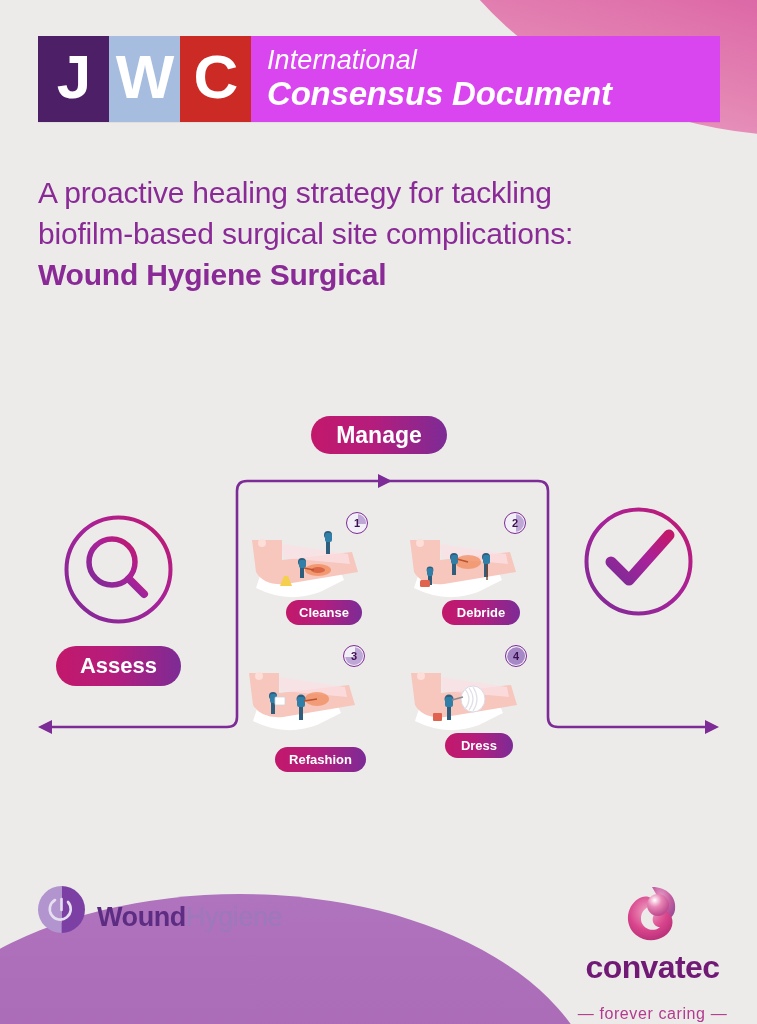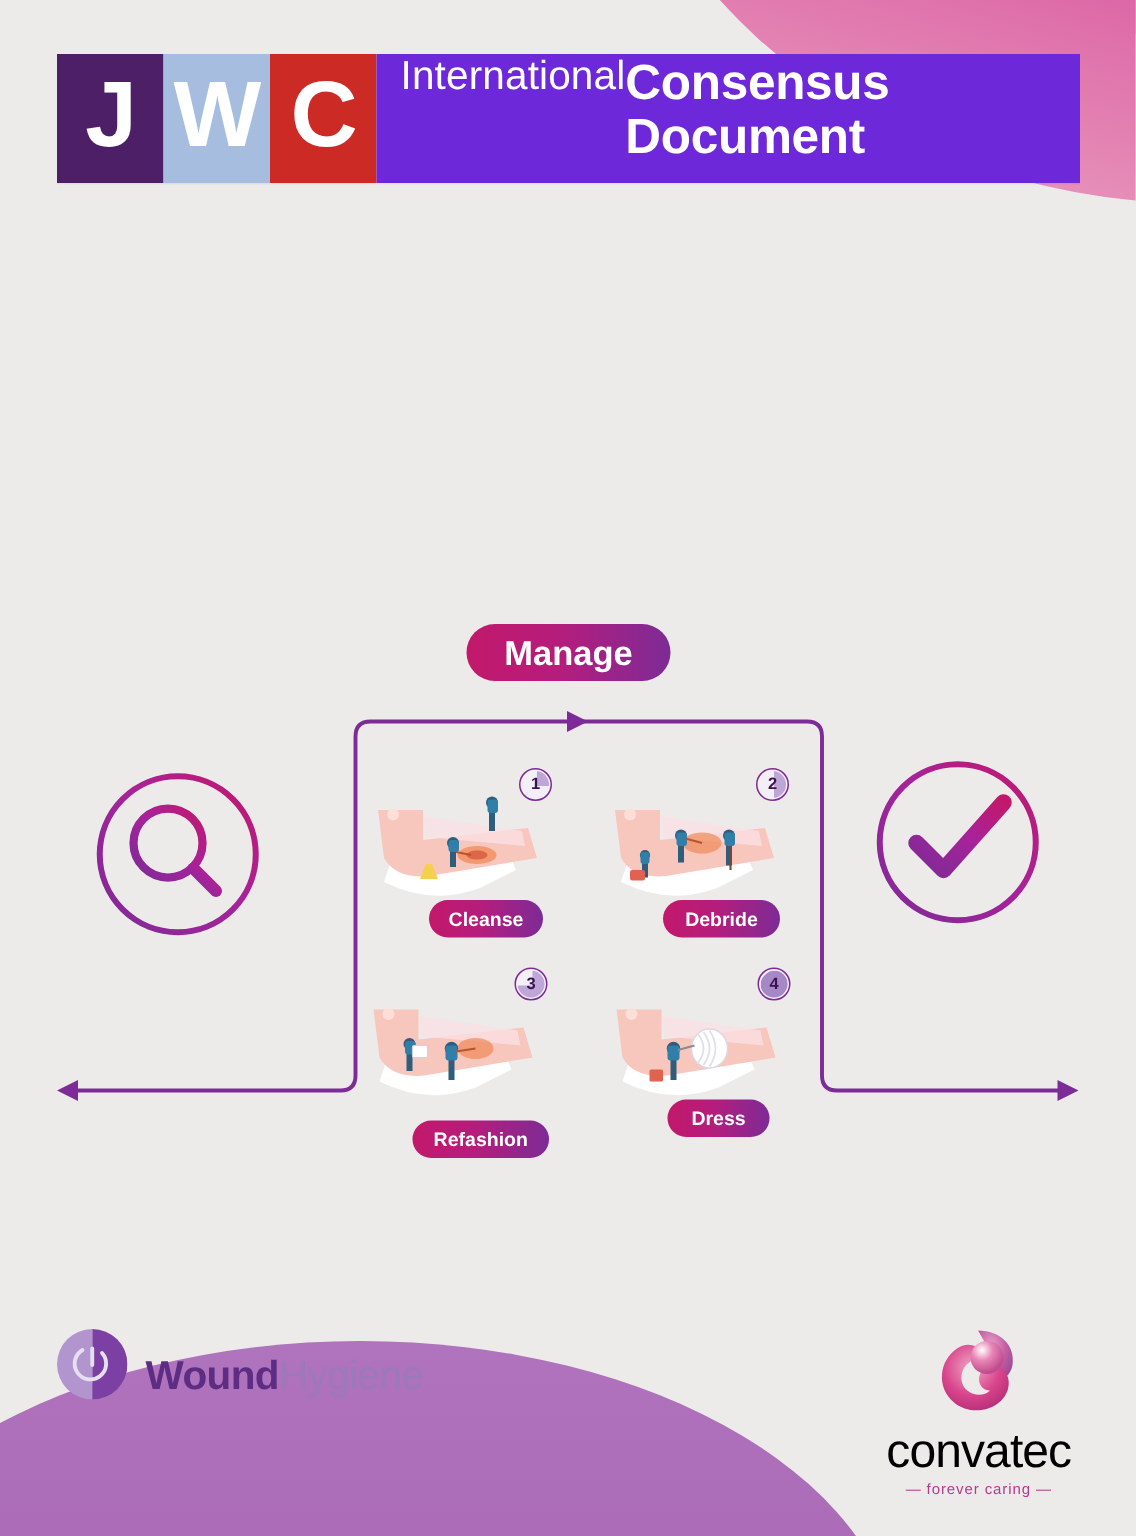--- a/index.html
+++ b/index.html
@@ -43,23 +43,24 @@
     flex:1;display:flex;align-items:center;justify-content:center;
     color:#fff;font-weight:700;font-size:62px;line-height:1;
     font-family:"Liberation Sans", sans-serif;
     letter-spacing:-1px;
     padding-bottom:4px;
   }
   .jwc-j{background:#4d1f66;}
   .jwc-w{background:#a7bde0;}
   .jwc-c{background:#cc2a24;}
   .banner{
-    flex:1;background:#6d28d9;
-    display:flex;flex-direction:row;justify-content:center;
+    flex:1;background:#d946ef;
+    display:flex;flex-direction:column;justify-content:center;
     padding-left:16px;
+    font-style:italic;
   }
   .banner-line1{
     color:#ffffff;font-size:27px;font-weight:400;line-height:1.05;
     letter-spacing:.1px;
   }
   .banner-line2{
     color:#ffffff;font-size:33px;font-weight:700;line-height:1.1;
     letter-spacing:-.2px;margin-top:1px;
   }
 
@@ -115,22 +116,22 @@
   .s4{left:407px;top:243px;}
 
   
   .wh-logo{position:absolute;left:38px;top:886px;display:flex;align-items:flex-end;gap:12px;}
   .wh-mark{width:47px;height:47px;border-radius:50%;position:relative;}
   .wh-text{font-size:27px;letter-spacing:-.4px;}
   .wh-bold{color:#5c2d83;font-weight:700;}
   .wh-light{color:#9b79bb;font-weight:400;}
 
   .cv-logo{position:absolute;left:565px;top:885px;width:175px;text-align:center;}
-  .cv-word{color:#000000;font-size:32px;font-weight:400;letter-spacing:-.6px;line-height:1;margin-top:4px;}
-  .cv-tag{color:#b33a8e;font-size:10px;letter-spacing:.6px;margin-top:5px;}
+  .cv-word{color:#701a75;font-size:32px;font-weight:700;letter-spacing:-.6px;line-height:1;margin-top:4px;}
+  .cv-tag{color:#b33a8e;font-size:16px;letter-spacing:.6px;margin-top:22px;}
 </style>
 </head>
 <body>
 
 <div class="page">
 
   <div class="deco-topright2"></div>
   <div class="deco-topright"></div>
   <div class="deco-bottomleft"></div>
 
@@ -139,20 +140,25 @@
       <div class="jwc-cell jwc-j">J</div>
       <div class="jwc-cell jwc-w">W</div>
       <div class="jwc-cell jwc-c">C</div>
     </div>
     <div class="banner">
       <div class="banner-line1">International</div>
       <div class="banner-line2">Consensus Document</div>
     </div>
   </div>
 
+  <div class="title">
+    <div class="title-l">A proactive healing strategy for tackling</div>
+    <div class="title-l">biofilm-based surgical site complications:</div>
+    <div class="title-b">Wound Hygiene Surgical</div>
+  </div>
 
   <div class="flow">
 
     <svg class="flow-svg" width="757" height="390" viewBox="0 0 757 390">
       <defs>
         <linearGradient id="ringGrad" x1="0" y1="1" x2="1" y2="0">
           <stop offset="0%" stop-color="#7d2b96"></stop>
           <stop offset="55%" stop-color="#a8229a"></stop>
           <stop offset="100%" stop-color="#c2186b"></stop>
         </linearGradient>
@@ -174,20 +180,21 @@
 
     <div class="pill pill-manage">Manage</div>
 
     <div class="circle-icon circ-assess">
       <svg width="115" height="115" viewBox="0 0 115 115">
         <circle cx="57.5" cy="57.5" r="52" fill="none" stroke="url(#ringGrad)" stroke-width="4"></circle>
         <circle cx="51" cy="50" r="23" fill="none" stroke="url(#ringGrad)" stroke-width="5.5"></circle>
         <line x1="68" y1="67" x2="83" y2="82" stroke="url(#ringGrad)" stroke-width="8" stroke-linecap="round"></line>
       </svg>
     </div>
+    <div class="pill pill-assess">Assess</div>
 
     <div class="circle-icon circ-monitor">
       <svg width="115" height="115" viewBox="0 0 115 115">
         <circle cx="57.5" cy="57.5" r="52" fill="none" stroke="url(#ringGrad)" stroke-width="4"></circle>
         <path d="M 30 58 L 48 76 L 88 31" fill="none" stroke="url(#ringGrad)" stroke-width="11" stroke-linecap="round" stroke-linejoin="round"></path>
       </svg>
     </div>
 
     <div class="step s1">
       <div class="step-img">

